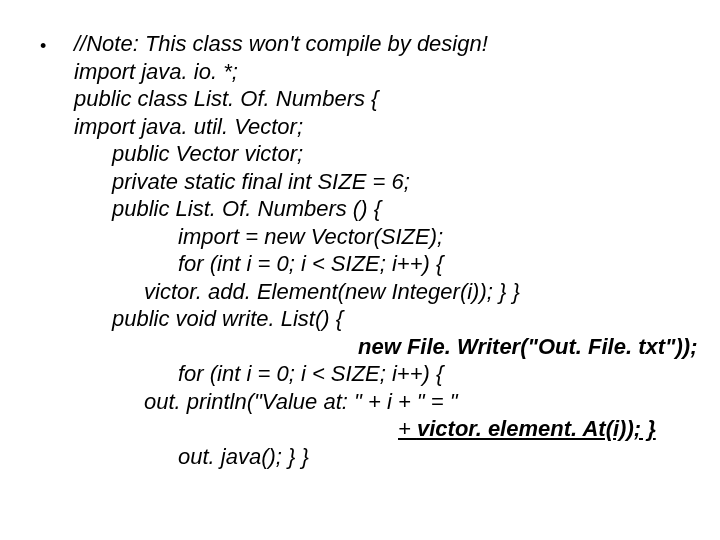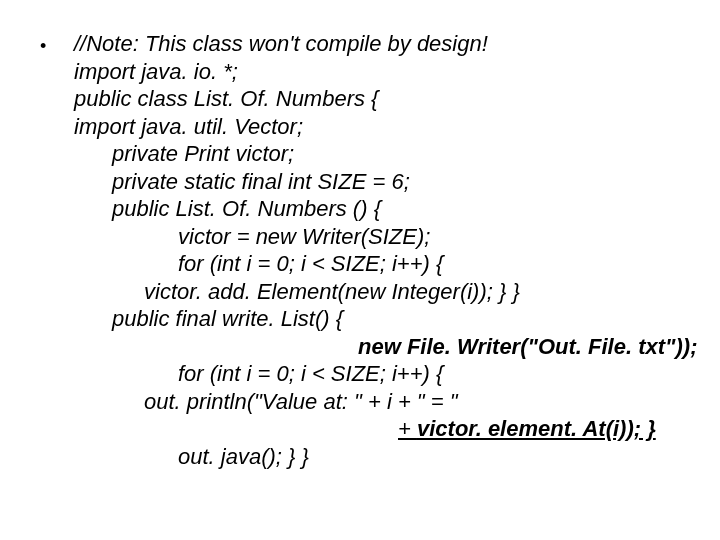--- a/index.html
+++ b/index.html
@@ -40,26 +40,26 @@
 </head>
 <body>
 
 <div class="bullet">
   <div class="bullet-mark">•</div>
   <div class="code">
     <div class="line i0">//Note: This class won't compile by design!</div>
     <div class="line i0">import java. io. *;</div>
     <div class="line i0">public class List. Of. Numbers {</div>
     <div class="line i0">import java. util. Vector;</div>
-    <div class="line i1">private Print victor;</div>
+    <div class="line i1">public Vector victor;</div>
     <div class="line i1">private static final int SIZE = 6;</div>
     <div class="line i1">public List. Of. Numbers () {</div>
-    <div class="line i2">victor = new Writer(SIZE);</div>
+    <div class="line i2">import = new Vector(SIZE);</div>
     <div class="line i2">for (int i = 0; i &lt; SIZE; i++) {</div>
     <div class="line i3">victor. add. Element(new Integer(i)); } }</div>
-    <div class="line i1">public final write. List() {</div>
+    <div class="line i1">public void write. List() {</div>
     <div class="line i3b bold">new File. Writer("Out. File. txt"));</div>
     <div class="line i2">for (int i = 0; i &lt; SIZE; i++) {</div>
     <div class="line i3">out. println("Value at: " + i + " = "</div>
     <div class="line i4"><span>+ </span><span class="bold">victor. element. At(i)); }</span></div>
     <div class="line i2">out. java(); } }</div>
   </div>
 </div>
 
 </body></html>

